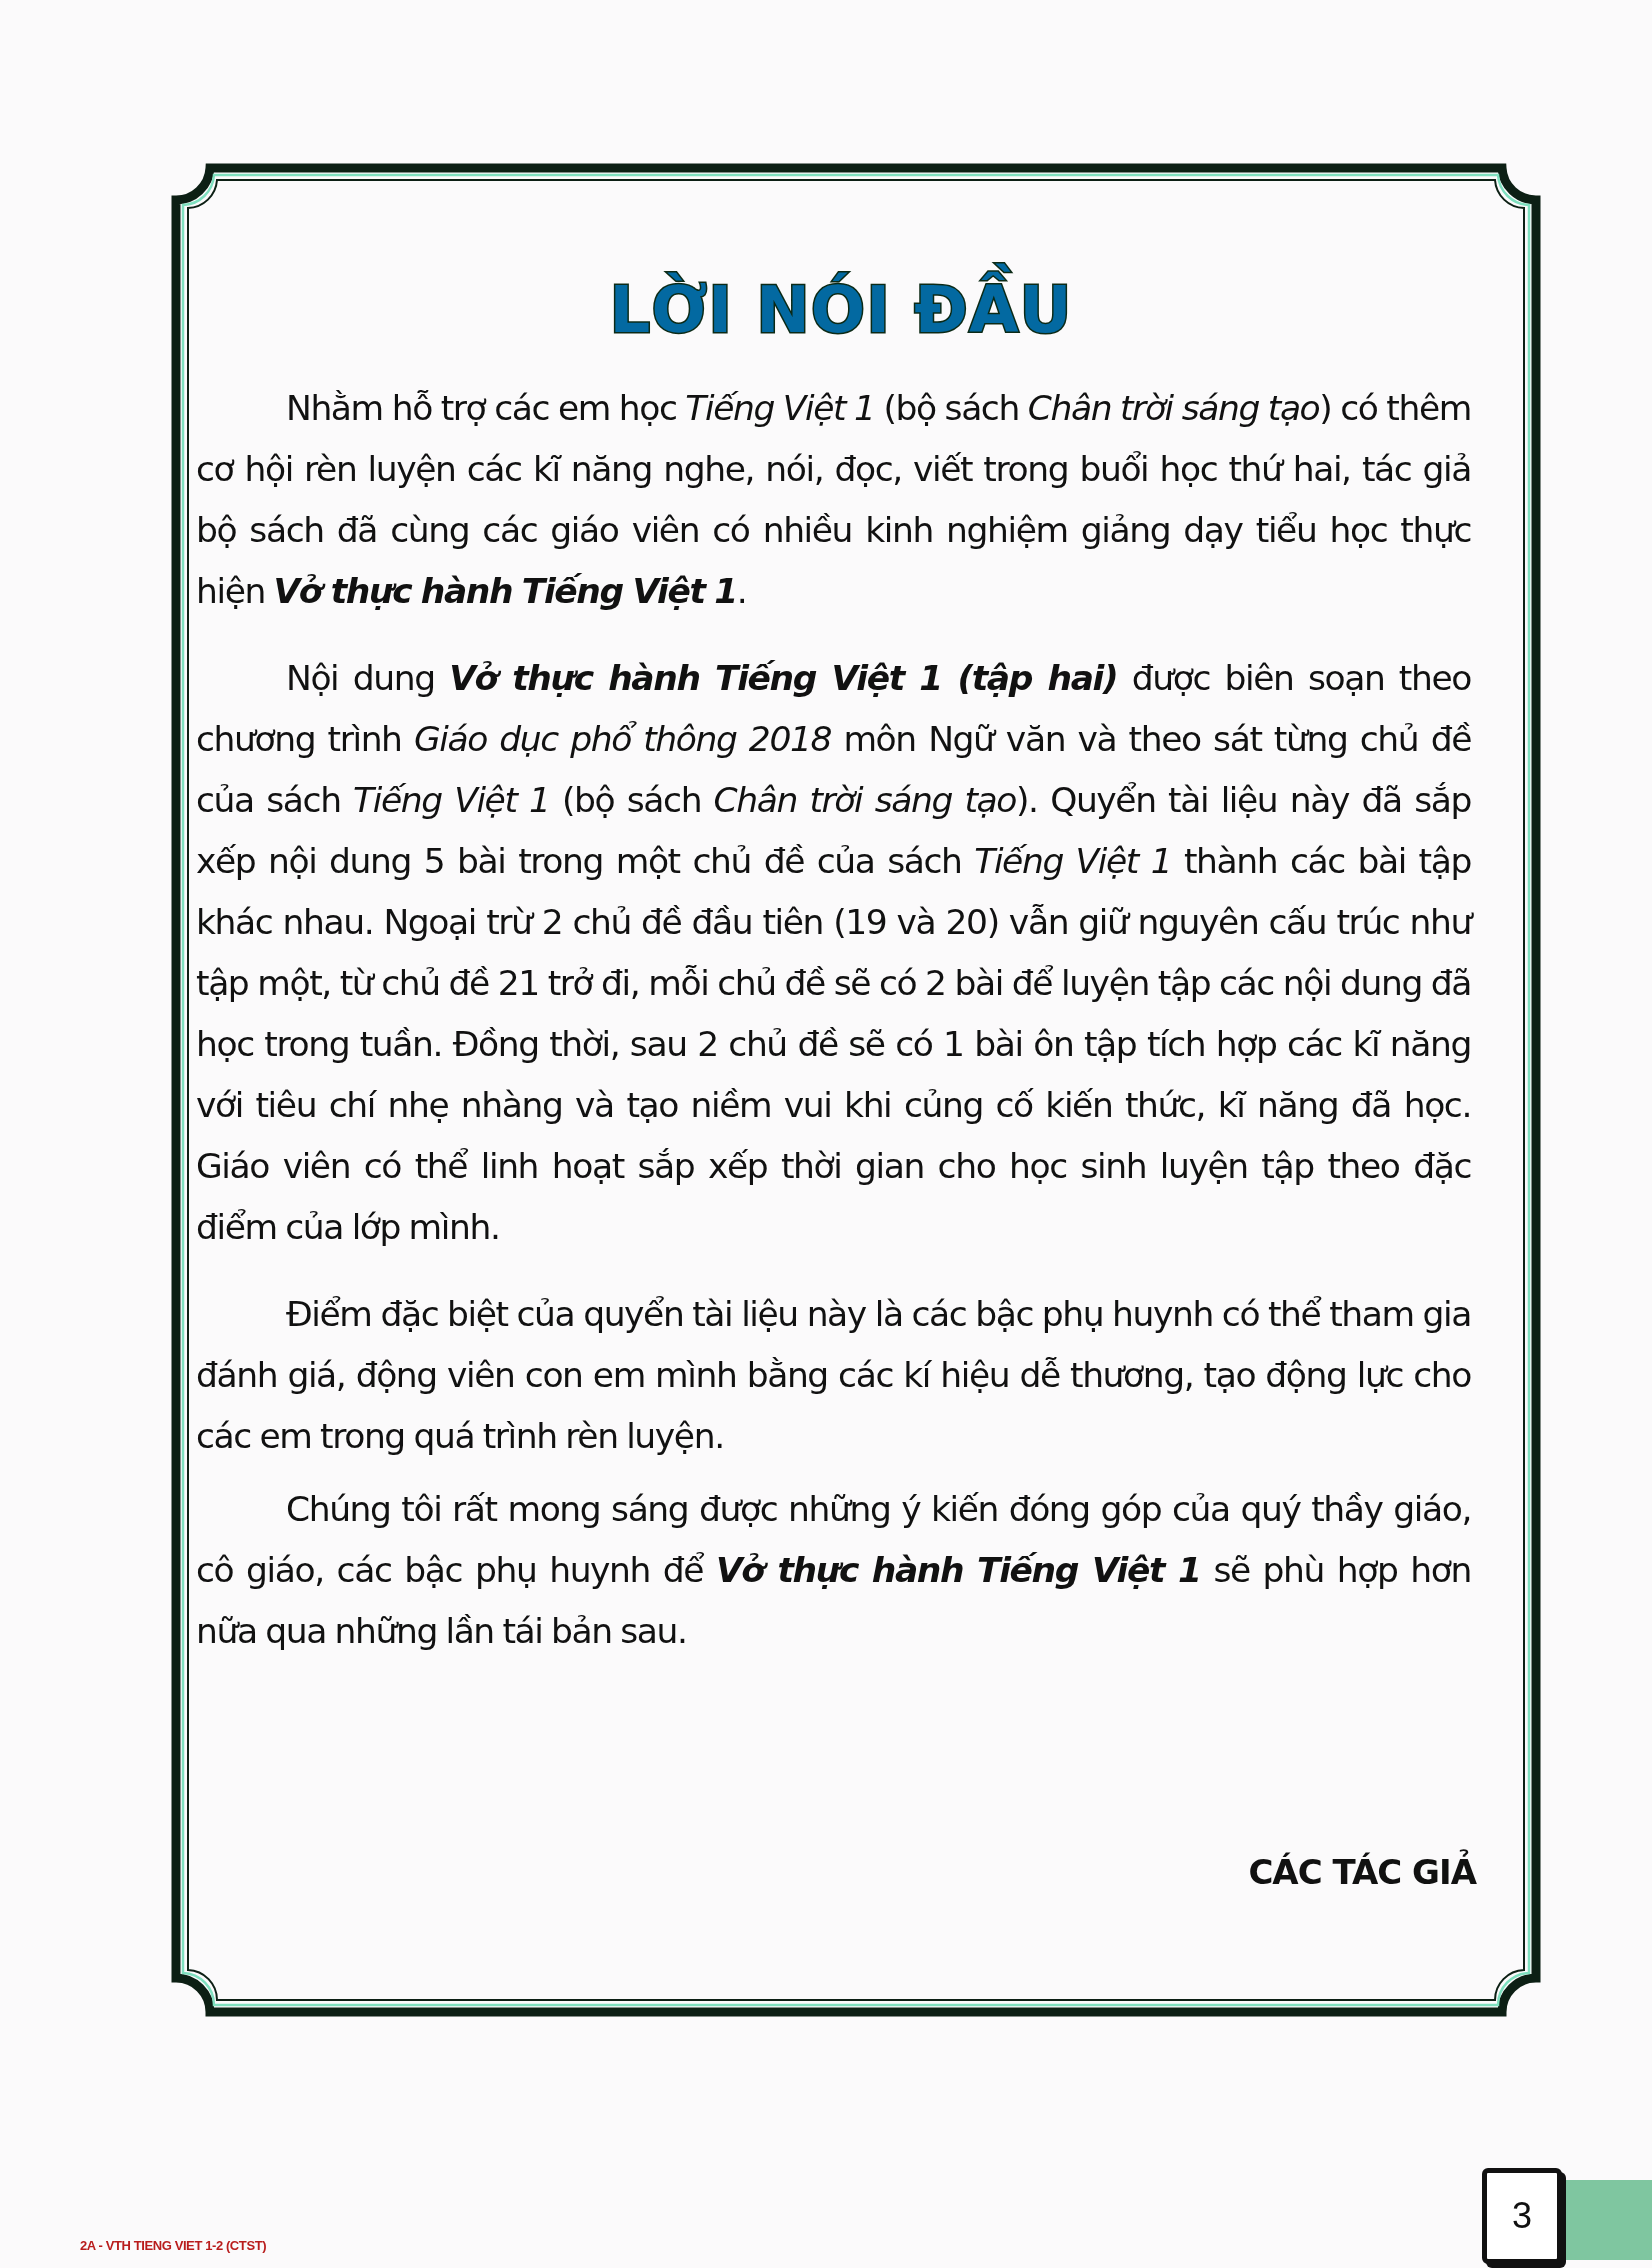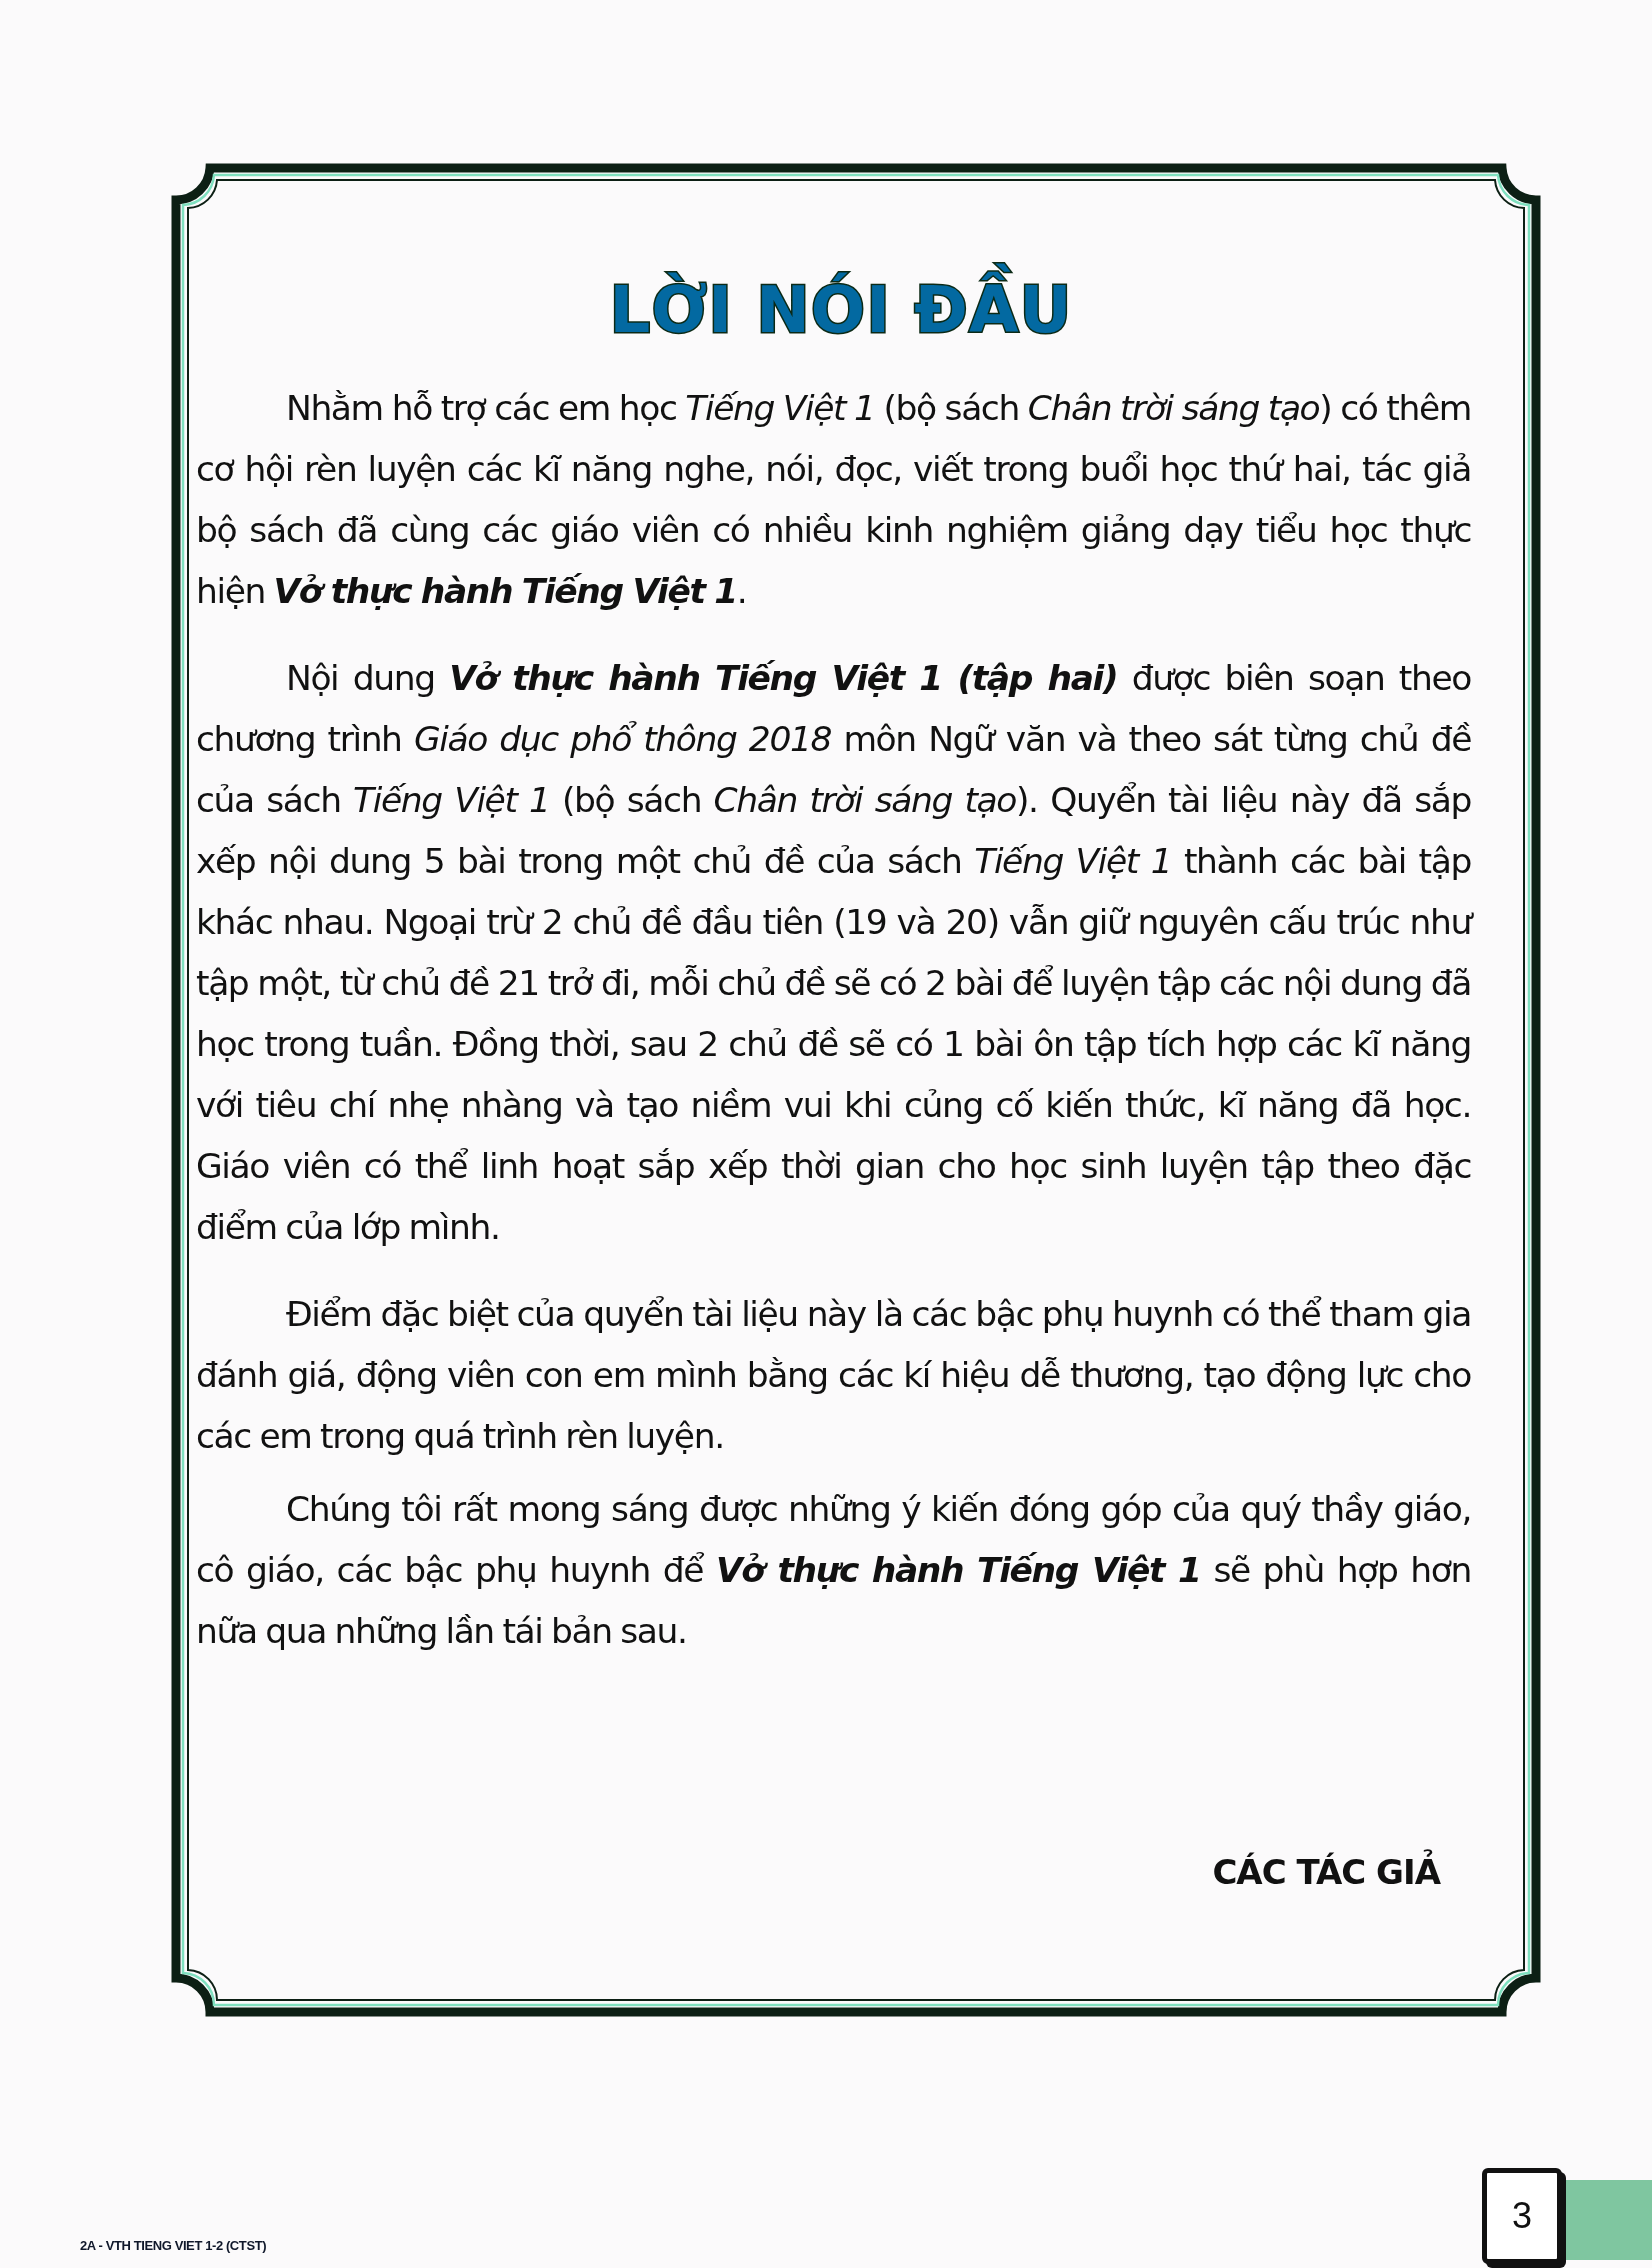--- a/index.html
+++ b/index.html
@@ -33,28 +33,28 @@
     text-align: justify;
     text-indent: 90px;
     margin: 0 15px 26px 0;
     letter-spacing: -1.4px;
     word-spacing: -1px;
   }
   .para.tight { margin-bottom: 12px; }
   .para i { font-style: italic; }
   .para b { font-weight: bold; font-style: italic; }
   .signature {
-    position: absolute; left: 1100px; top: 1852px; width: 340px;
+    position: absolute; left: 1136px; top: 1852px; width: 340px;
     text-align: right;
     font-weight: bold; font-size: 34px; letter-spacing: -1px;
   }
   .footer-code {
     position: absolute; left: 80px; top: 2238px;
     font-family: "Liberation Sans", sans-serif; font-weight: bold;
-    font-size: 13px; letter-spacing: -0.4px; color: #0f172a;
+    font-size: 13px; letter-spacing: -0.4px; color: #b91c1c;
   }
   .green-tab {
     position: absolute; left: 1555px; top: 2180px; width: 100px; height: 80px;
     background: #7fc6a0;
   }
   .page-box {
     position: absolute; left: 1482px; top: 2168px; width: 70px; height: 86px;
     border: 5px solid #111; border-radius: 6px; background: #fff;
     box-shadow: 4px 4px 0 #111;
     text-align: center; line-height: 86px;

